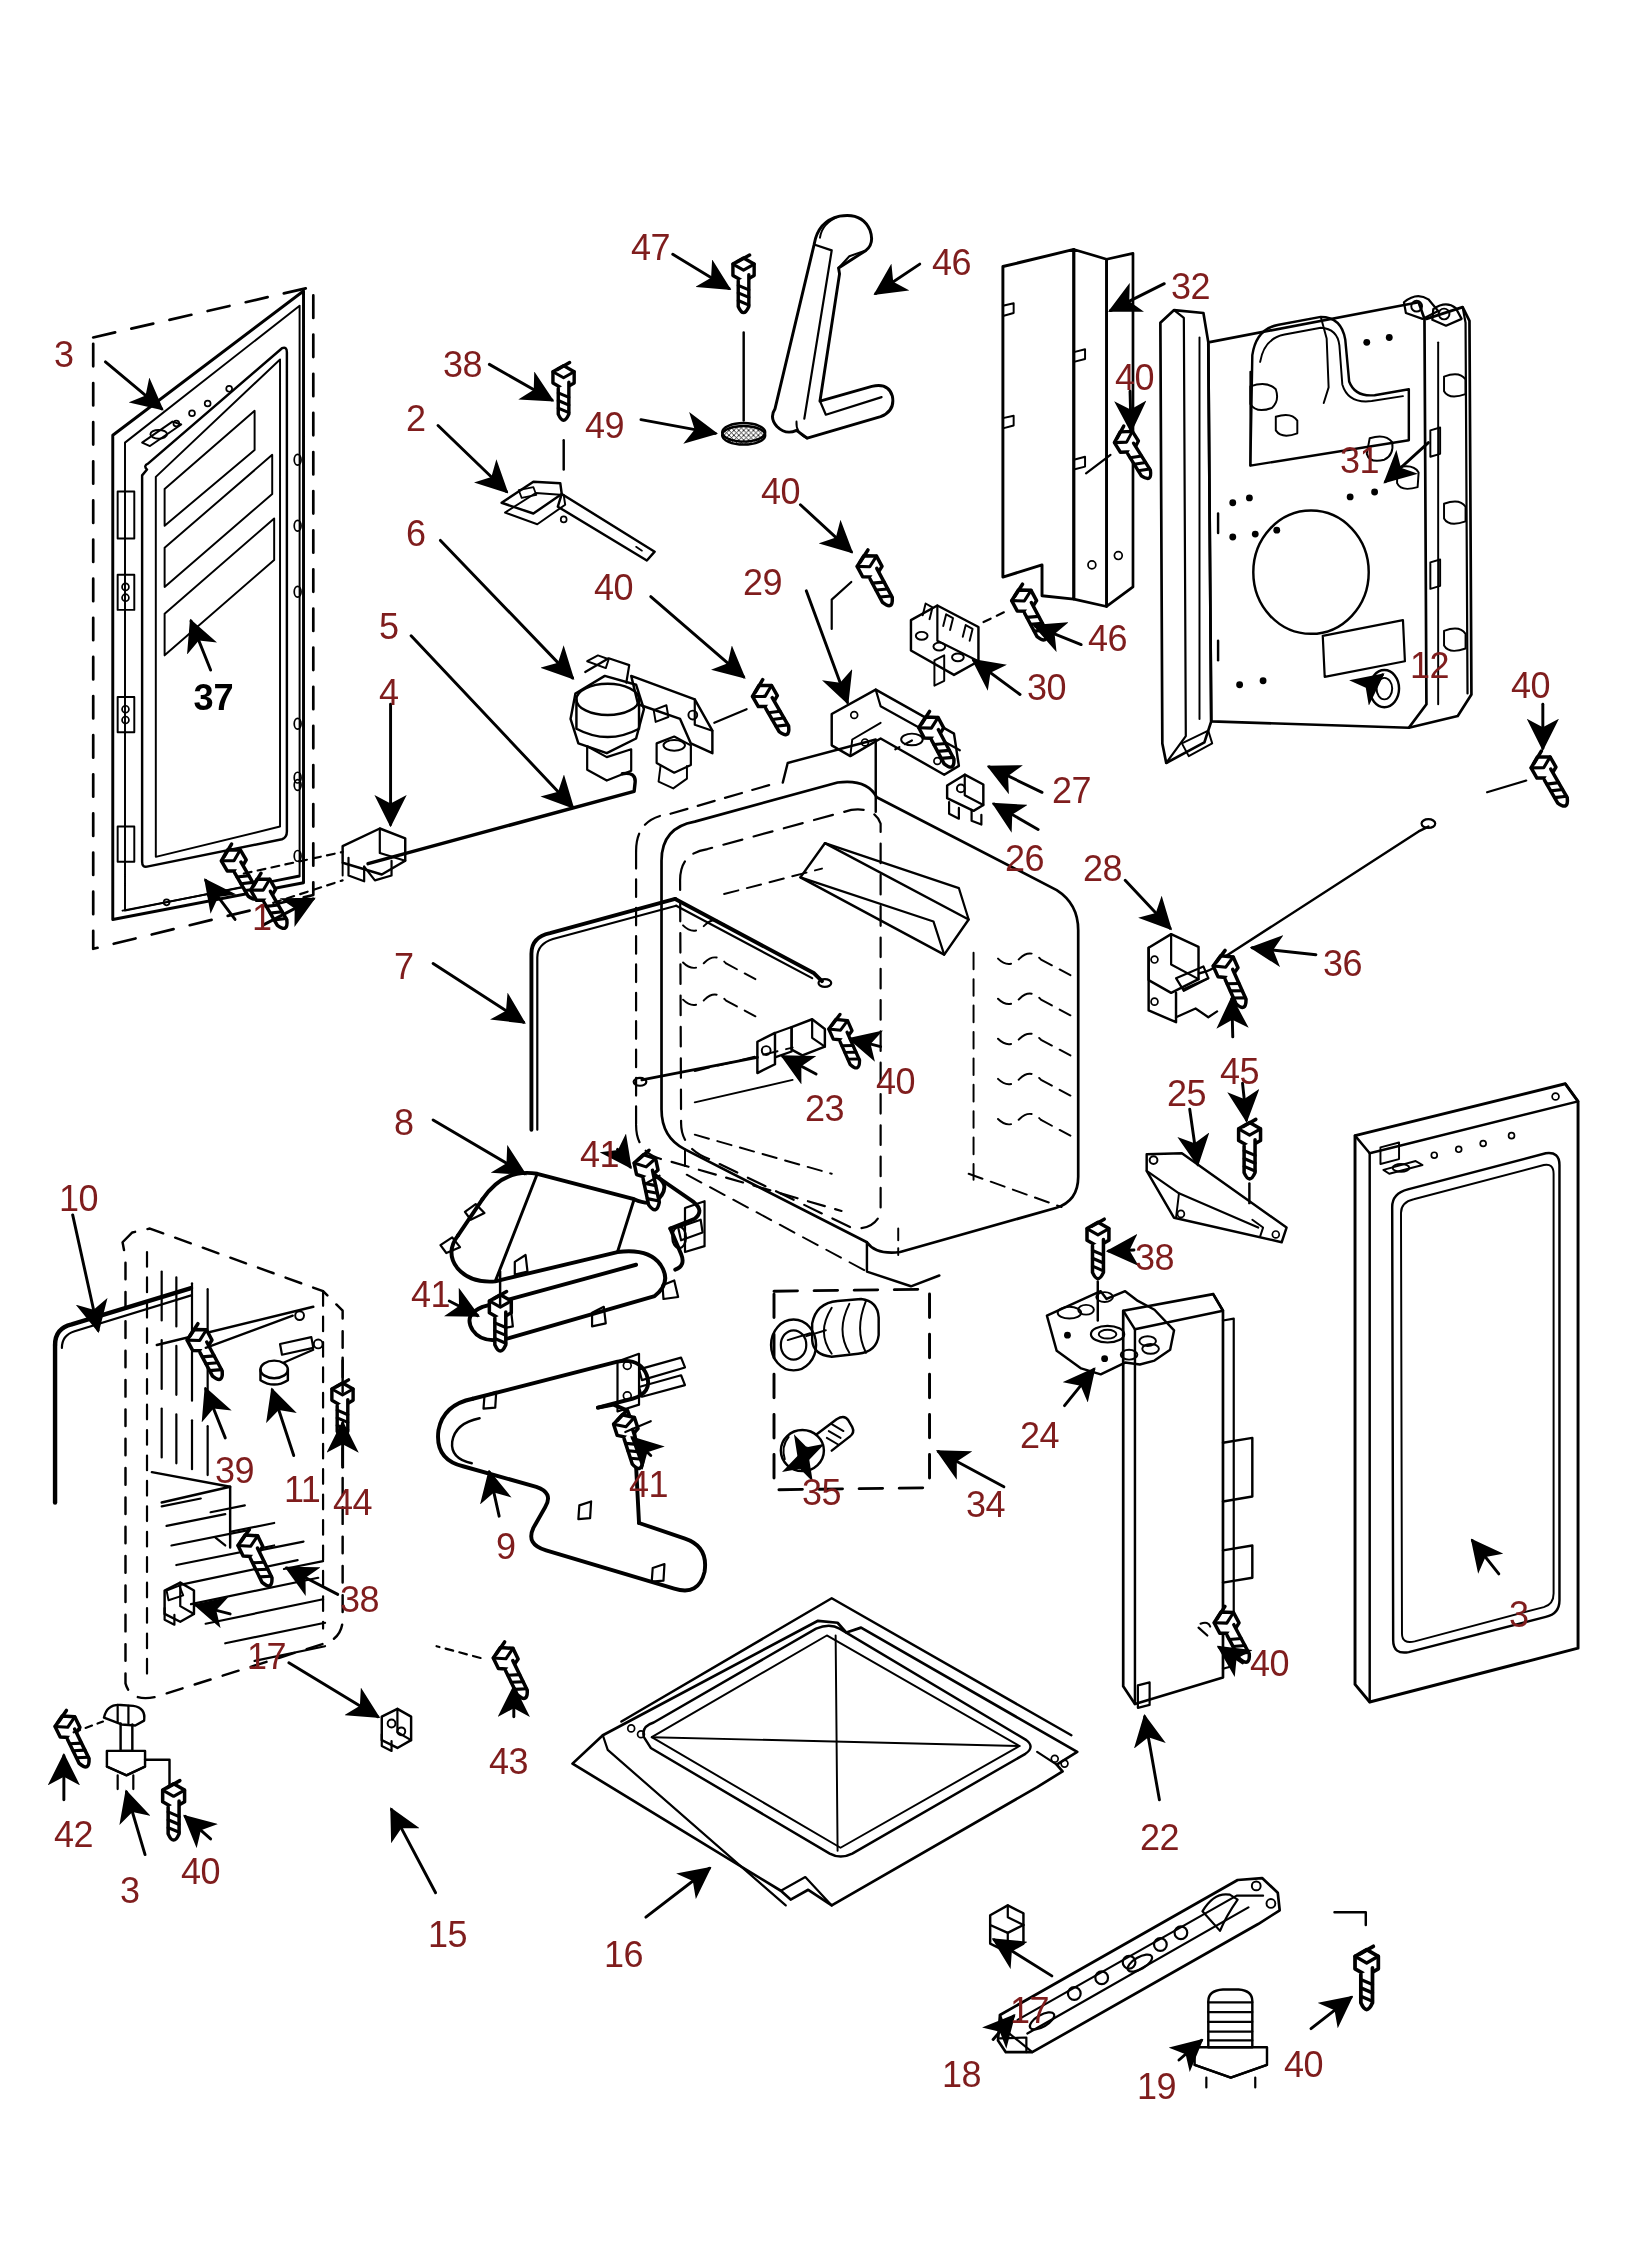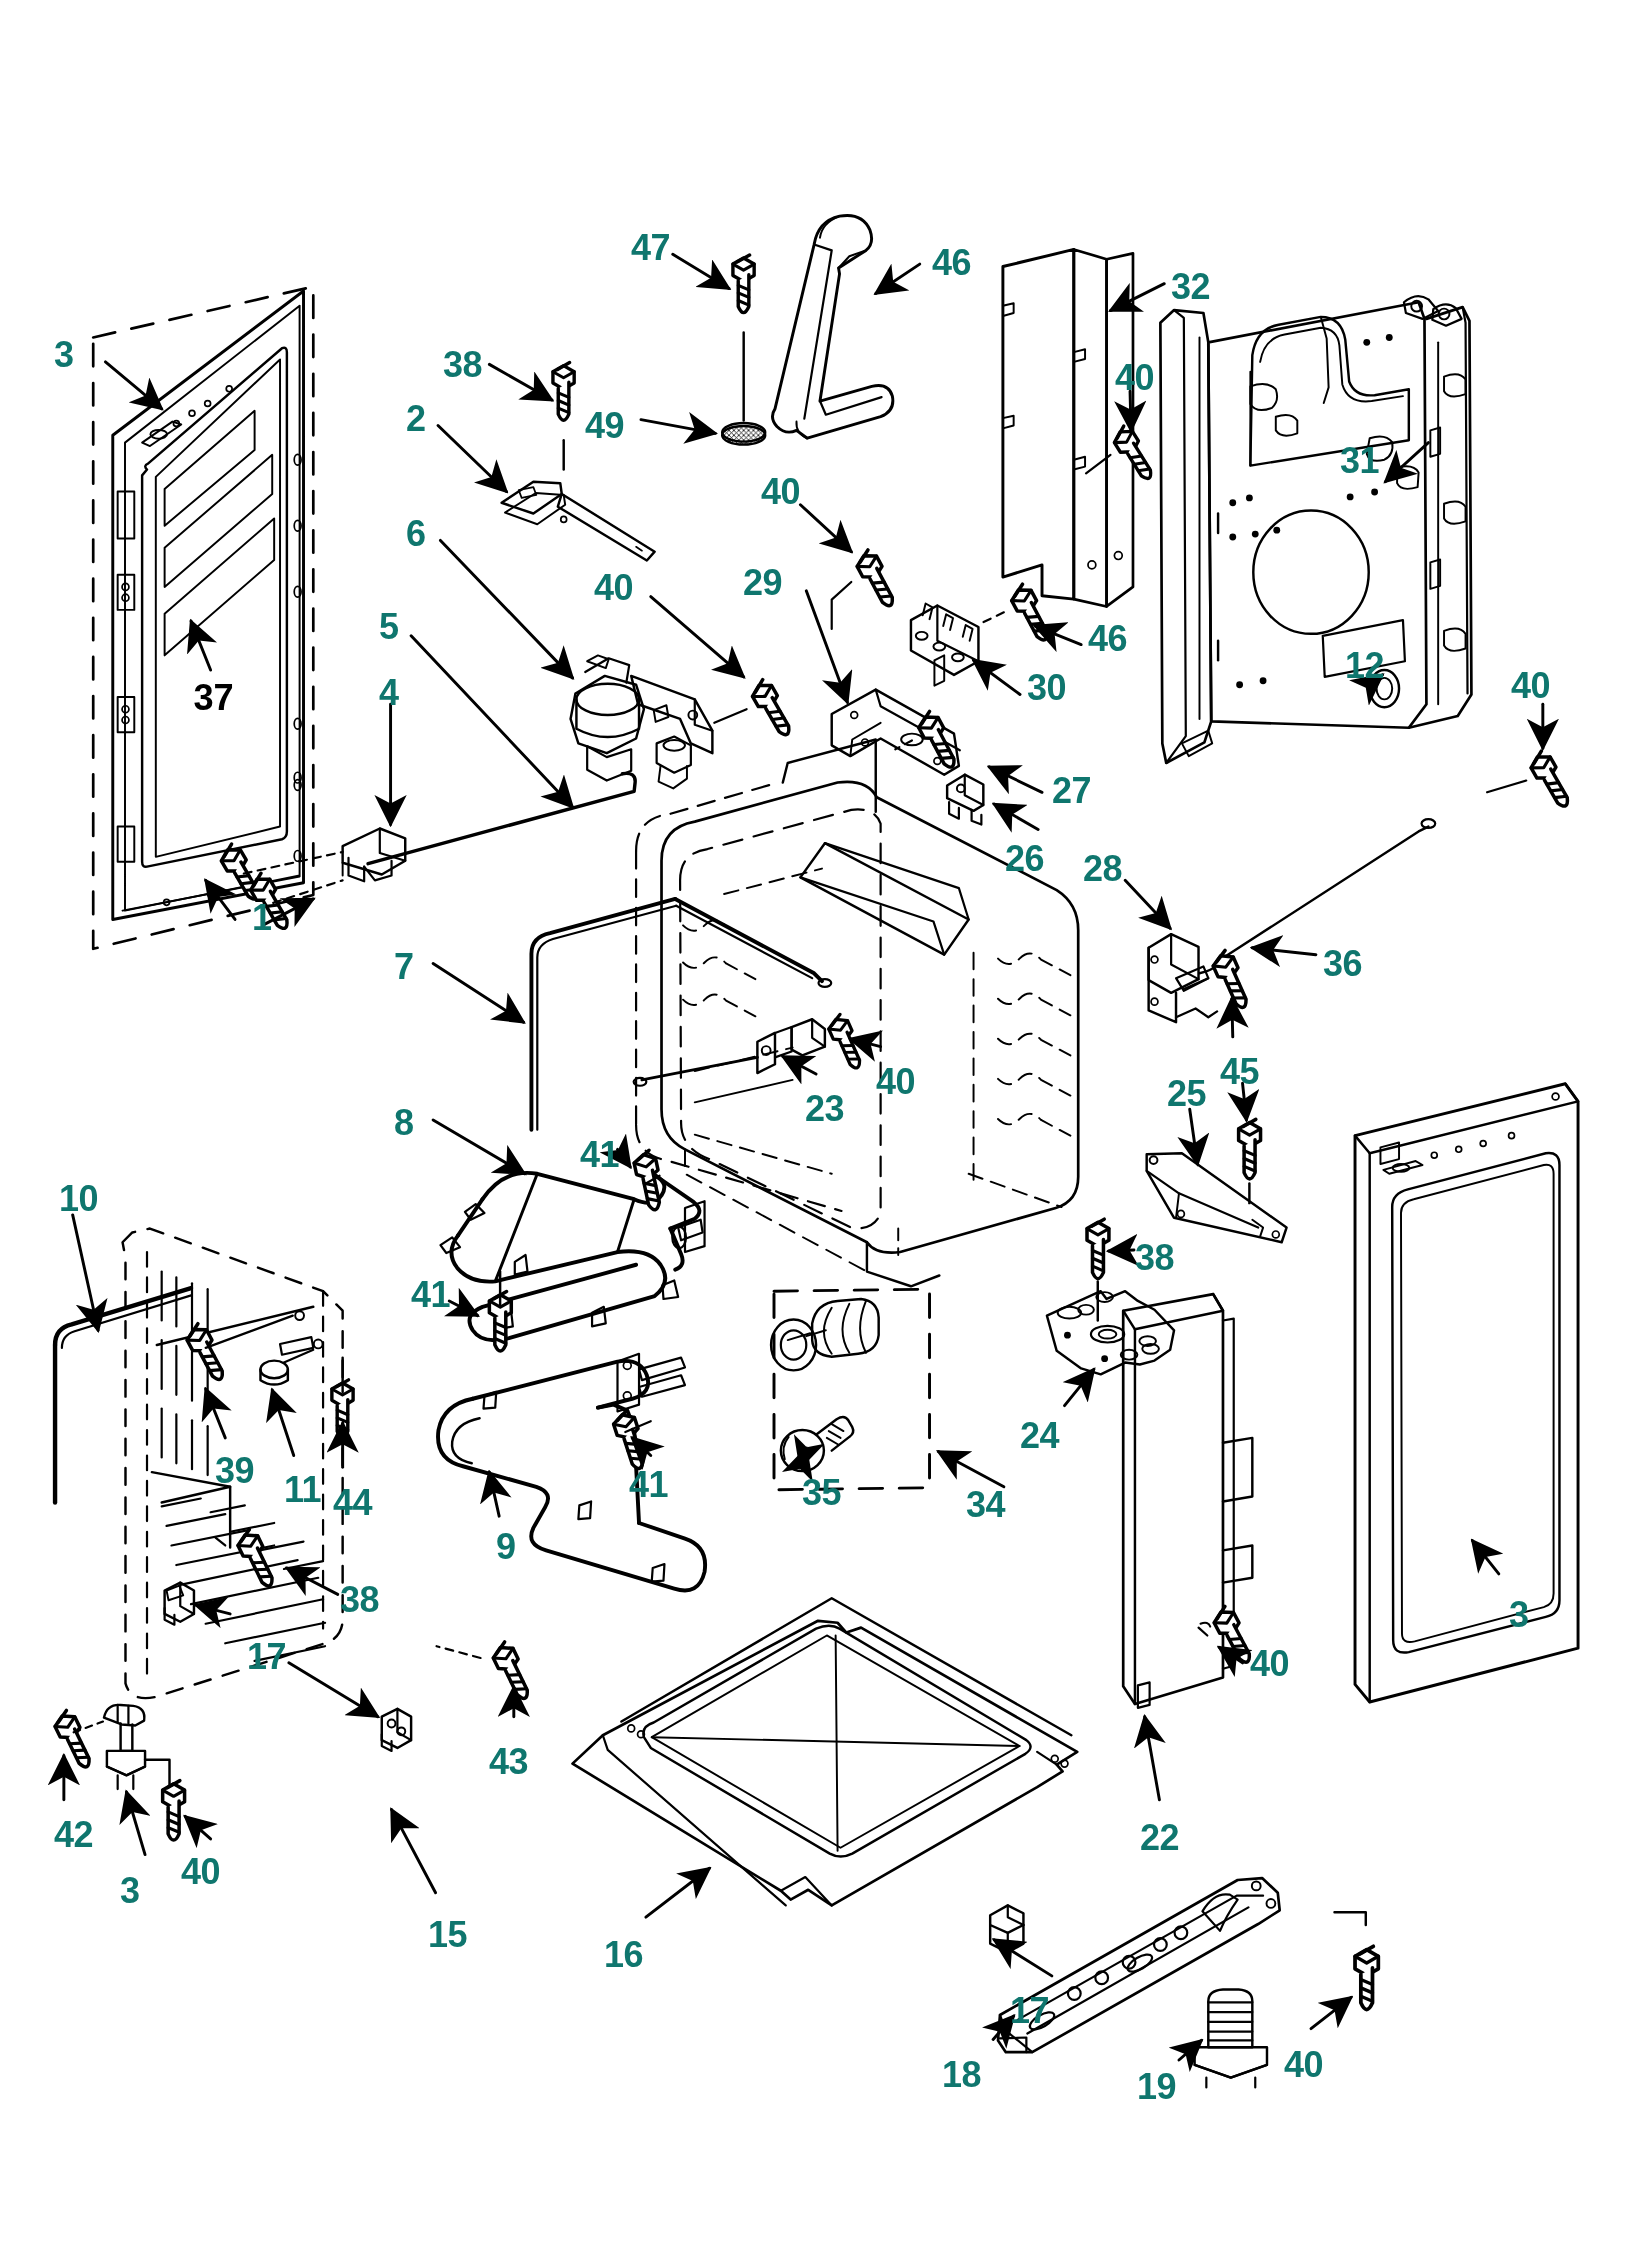--- a/index.html
+++ b/index.html
@@ -1,21 +1,21 @@
 <!DOCTYPE html>
 <html style="font-size:7.8px"><head>
 <meta charset="utf-8">
 <title>Range Chassis Exploded Parts Diagram</title>
 <style>
   html,body{margin:0;padding:0;background:#ffffff;}
   body{font-family:"Liberation Sans",sans-serif;}
   #stage{position:relative;width:1638px;height:2261px;background:#fff;overflow:hidden;}
   #art{position:absolute;left:0;top:0;width:1638px;height:2261px;}
-  .callout{position:absolute;font-family:"Liberation Sans",sans-serif;font-weight:700;
-           color:#0f766e;line-height:1;white-space:nowrap;font-size:36px;letter-spacing:-0.5px;}
+  .callout{position:absolute;font-family:"Liberation Sans",sans-serif;font-weight:400;
+           color:#7f1d1d;line-height:1;white-space:nowrap;font-size:36px;letter-spacing:-0.5px;}
   .cnum{display:block;}
 </style>
 </head>
 <body>
 
 <div id="stage">
 
 <svg id="art" viewBox="0 0 3348 4623" xmlns="http://www.w3.org/2000/svg">
   <defs>
     <marker id="ah" viewBox="0 0 12 12" refX="11" refY="6" markerWidth="11" markerHeight="11" orient="auto-start-reverse">
@@ -925,21 +925,21 @@
       </div>
       <div class="callout" style="left: 743px; top: 565px;">
         <span class="cnum">29</span>
       </div>
       <div class="callout" style="left: 1088px; top: 621px;">
         <span class="cnum">46</span>
       </div>
       <div class="callout" style="left: 1027px; top: 670px;">
         <span class="cnum">30</span>
       </div>
-      <div class="callout" style="left: 1345px; top: 648px;">
+      <div class="callout" style="left: 1410px; top: 648px;">
         <span class="cnum">12</span>
       </div>
       <div class="callout" style="left: 1511px; top: 668px;">
         <span class="cnum">40</span>
       </div>
       <div class="callout" style="left: 379px; top: 609px;">
         <span class="cnum">5</span>
       </div>
       <div class="callout" style="left: 379px; top: 675px;">
         <span class="cnum">4</span>

